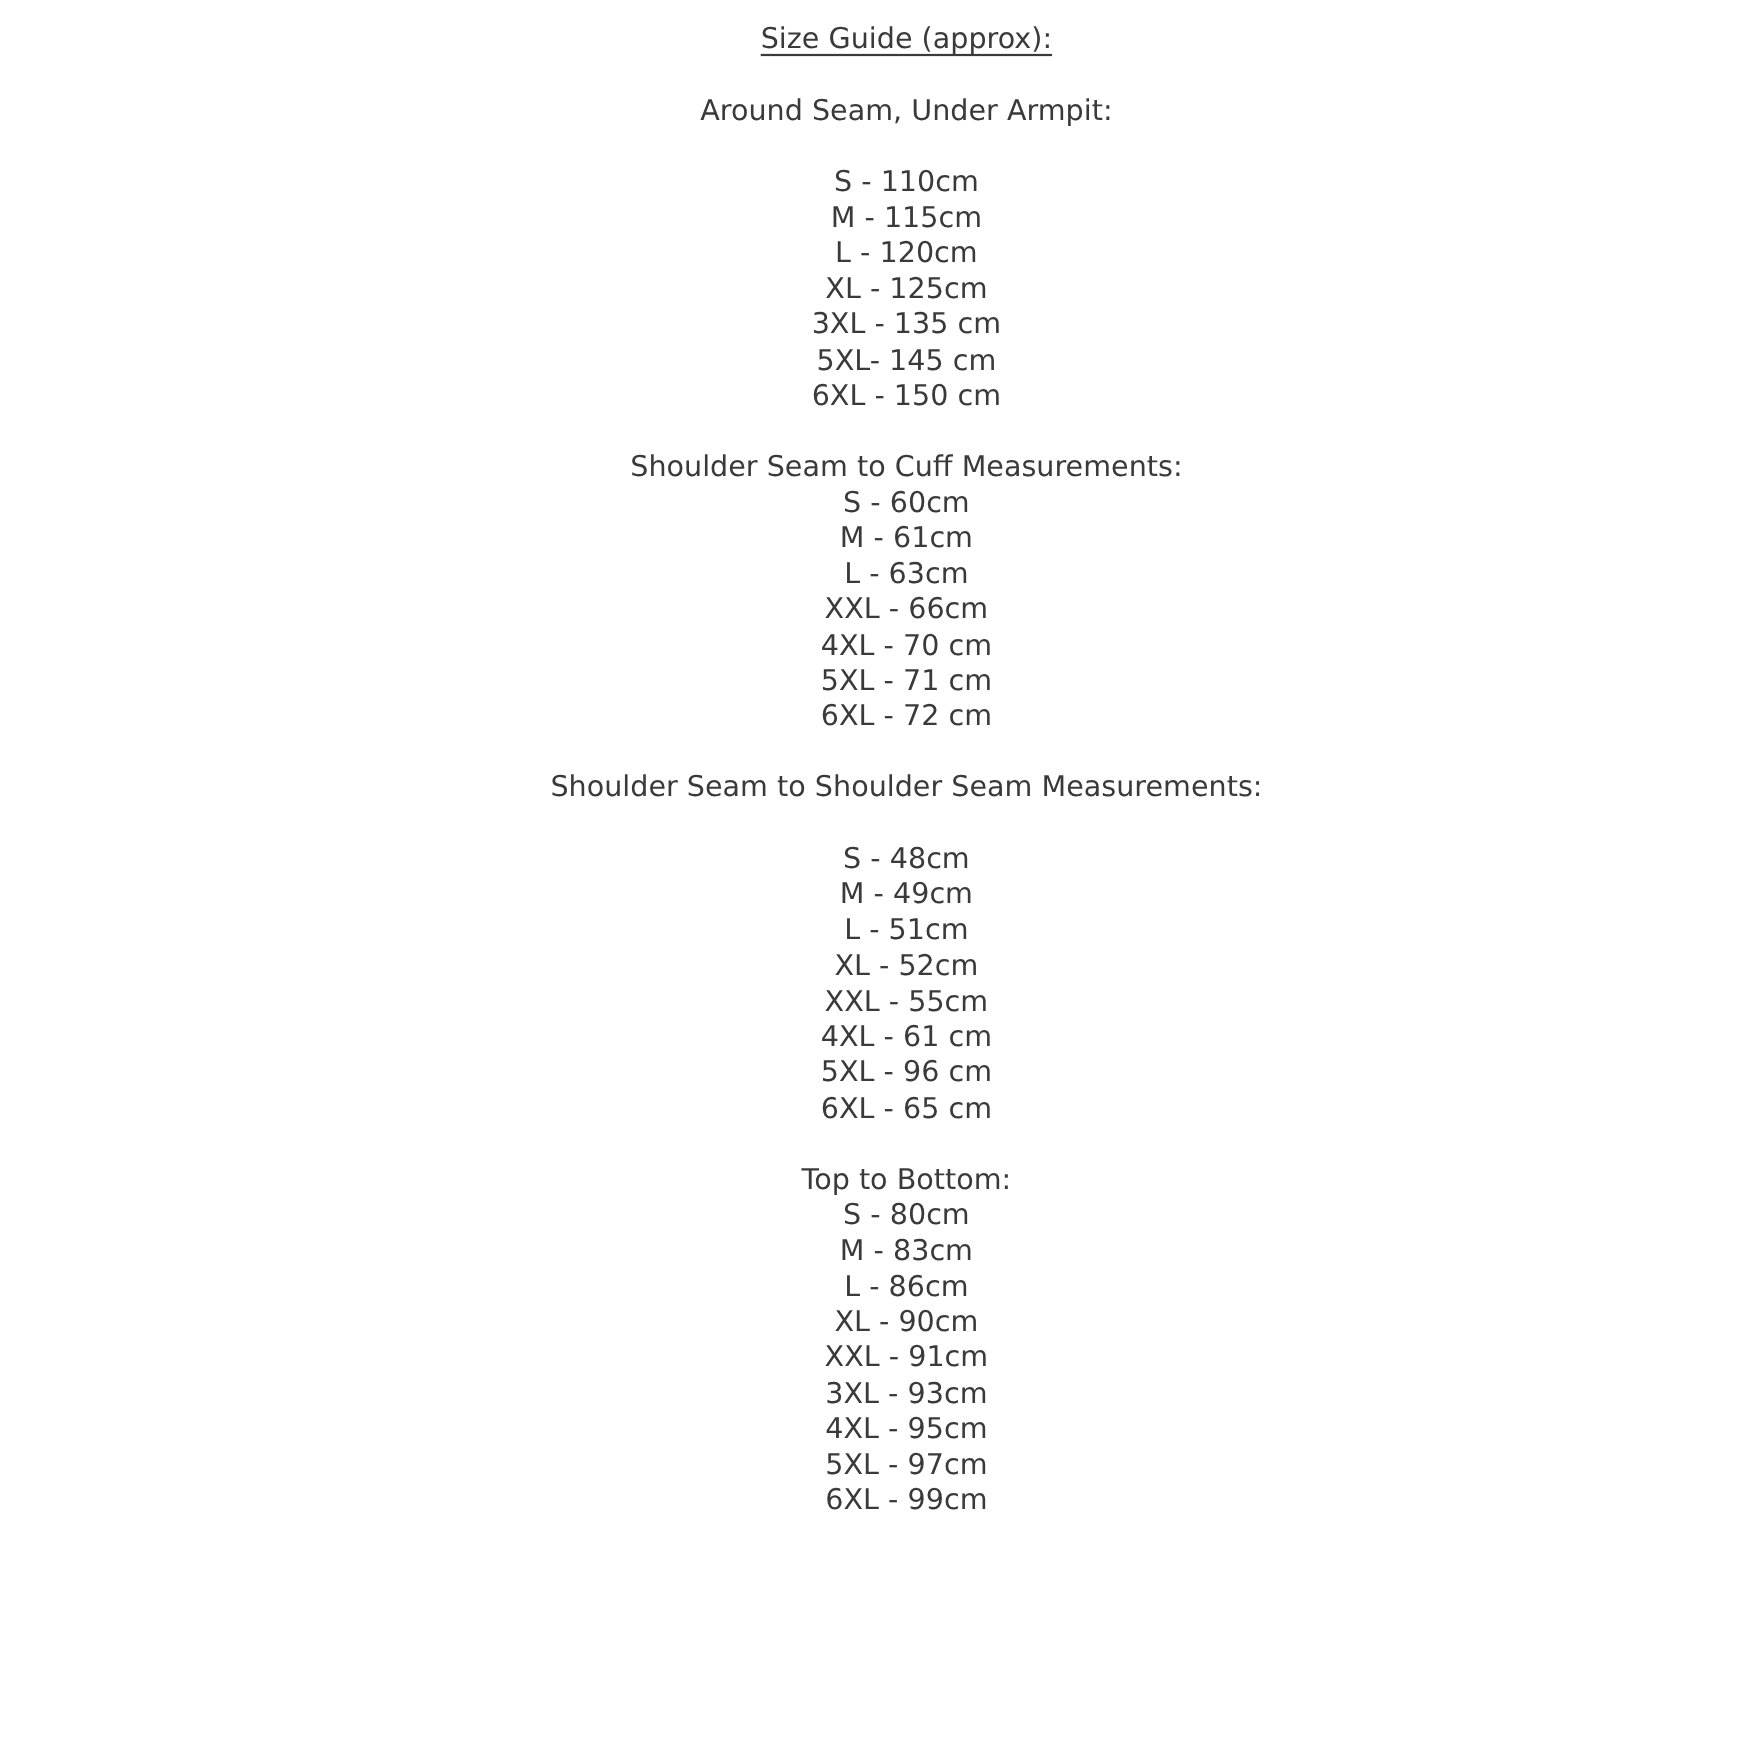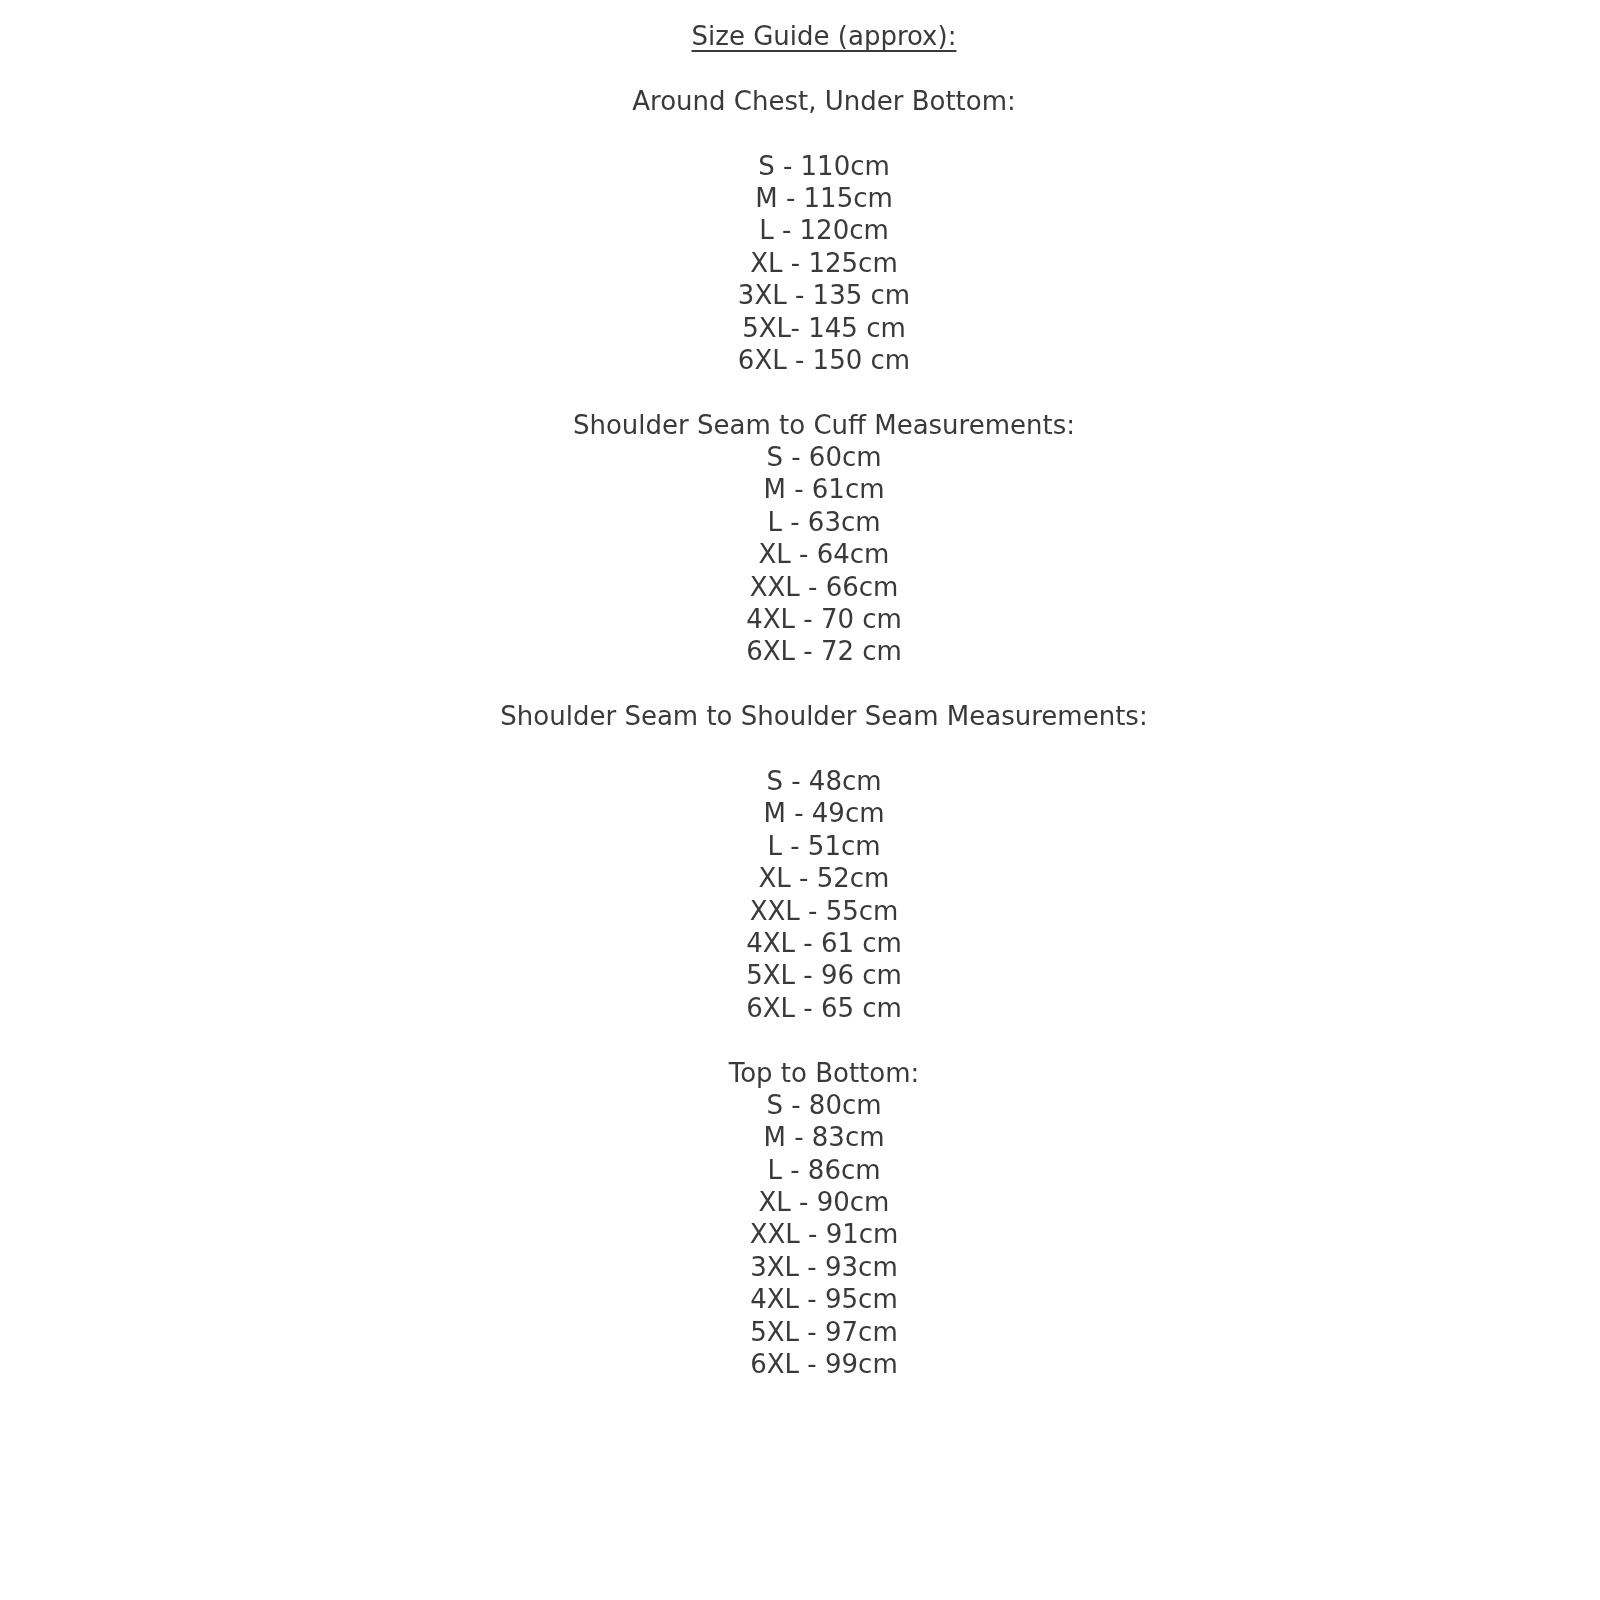--- a/index.html
+++ b/index.html
@@ -33,37 +33,37 @@
     text-decoration-thickness: 2px;
   }
 </style>
 </head>
 <body>
 
 <div class="page">
   <div class="line"><span class="title-text">Size Guide (approx):</span></div>
   <div id="sections">
       <div class="line"></div>
-      <div class="line">Around Chest, Under Bottom:</div>
+      <div class="line">Around Seam, Under Armpit:</div>
       <div class="line"></div>
       <div class="line">S - 110cm</div>
       <div class="line">M - 115cm</div>
       <div class="line">L - 120cm</div>
       <div class="line">XL - 125cm</div>
       <div class="line">3XL - 135 cm</div>
       <div class="line">5XL- 145 cm</div>
       <div class="line">6XL - 150 cm</div>
       <div class="line"></div>
       <div class="line">Shoulder Seam to Cuff Measurements:</div>
       <div class="line">S - 60cm</div>
       <div class="line">M - 61cm</div>
       <div class="line">L - 63cm</div>
-      <div class="line">XL - 64cm</div>
       <div class="line">XXL - 66cm</div>
       <div class="line">4XL - 70 cm</div>
+      <div class="line">5XL - 71 cm</div>
       <div class="line">6XL - 72 cm</div>
       <div class="line"></div>
       <div class="line">Shoulder Seam to Shoulder Seam Measurements:</div>
       <div class="line"></div>
       <div class="line">S - 48cm</div>
       <div class="line">M - 49cm</div>
       <div class="line">L - 51cm</div>
       <div class="line">XL - 52cm</div>
       <div class="line">XXL - 55cm</div>
       <div class="line">4XL - 61 cm</div>

